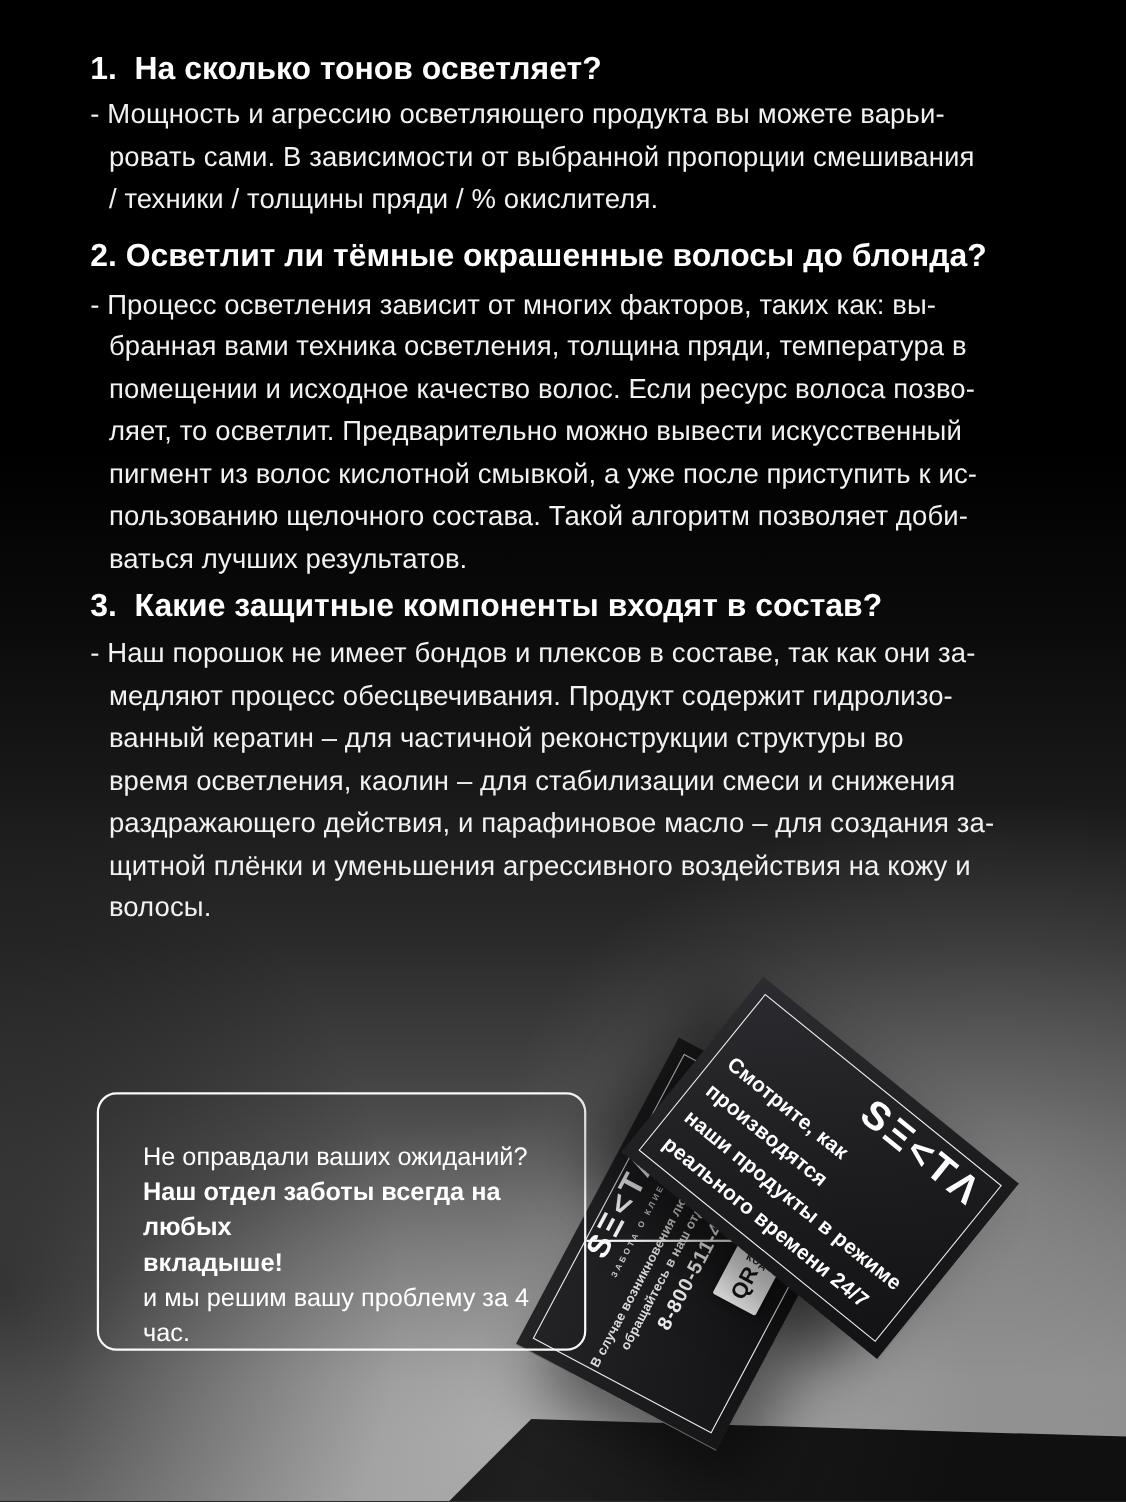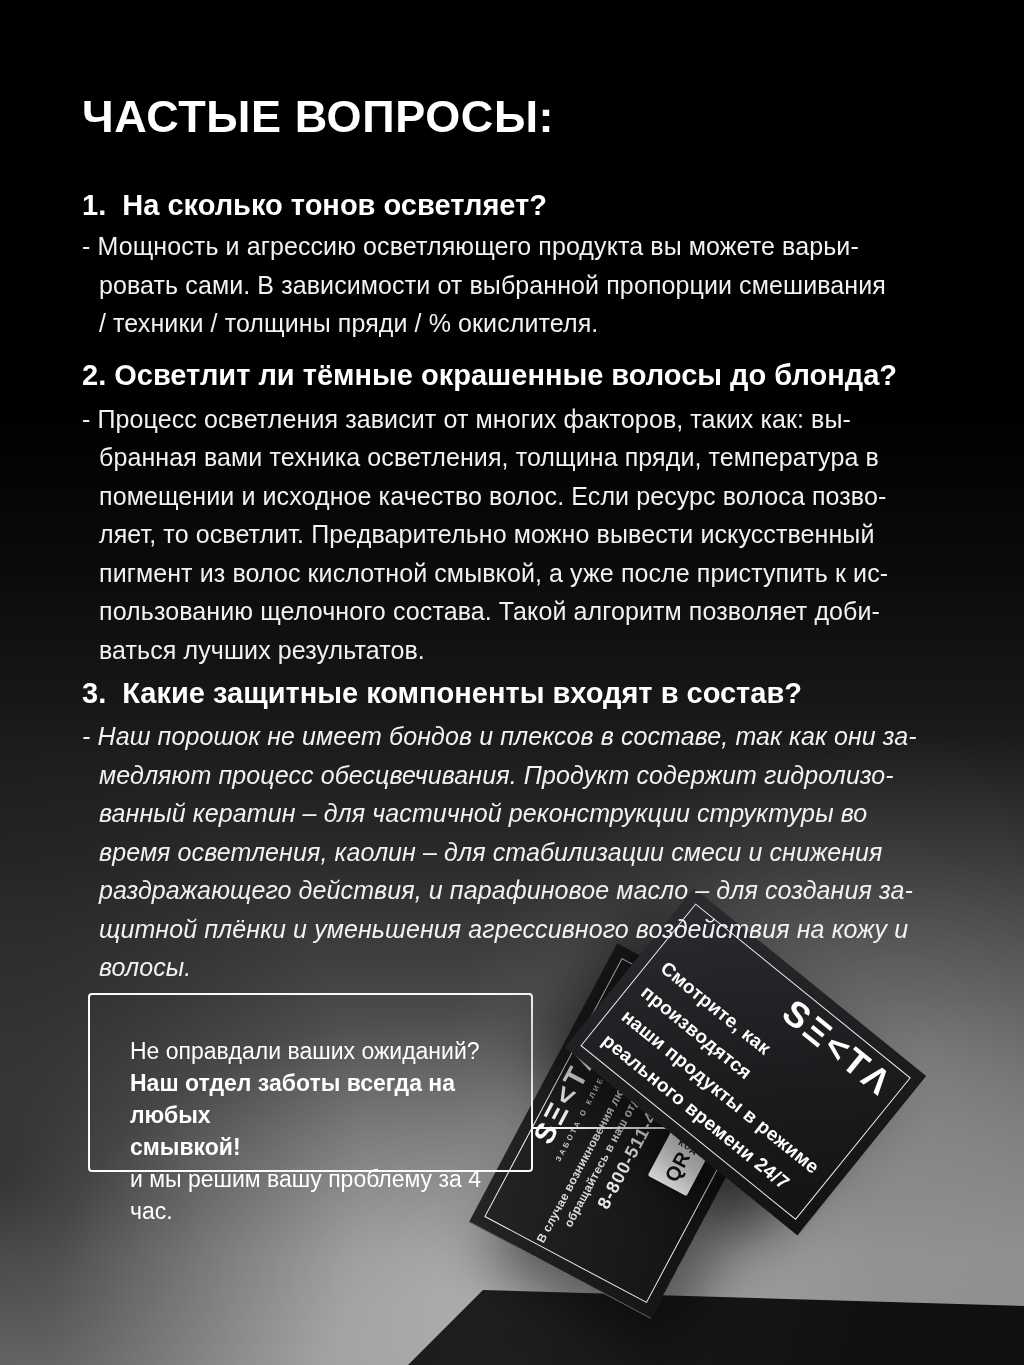--- a/index.html
+++ b/index.html
@@ -18,25 +18,25 @@
     background:linear-gradient(105deg,#090909 8%,#1f1f1f 48%,#101010 85%);
     clip-path:polygon(408px 135px,483px 60px,1024px 76px,1024px 135px);
   }
   
   .content{position:absolute;left:82px;top:0;width:866px;z-index:8;color:#f2f2f2;}
   .title{margin:92px 0 0 0;font-size:45px;line-height:50px;font-weight:700;letter-spacing:.6px;color:#fff;white-space:pre-line;}
   .q{margin:0;font-size:29px;line-height:38px;font-weight:700;color:#fff;white-space:pre-line;}
   .a{margin:0;font-size:25px;line-height:38.5px;font-weight:400;white-space:pre-line;text-indent:-17px;padding-left:17px;letter-spacing:.1px;}
   .q1{margin-top:44px;} .a1{margin-top:3px;}
   .q2{margin-top:13px;} .a2{margin-top:6px;}
-  .q3{margin-top:5px;}  .a3{margin-top:5px;font-style:italic;}
+  .q3{margin-top:5px;}  .a3{margin-top:5px;}
   
   .bubble{
-    position:absolute;left:88px;top:993px;width:445px;height:179px;z-index:3;
-    border:2.5px solid #fafafa;border-radius:4px;box-sizing:border-box;
+    position:absolute;left:88px;top:993px;width:445px;height:235px;z-index:3;
+    border:2.5px solid #fafafa;border-radius:18px;box-sizing:border-box;
     padding:40px 30px 0 40px;color:#fff;font-size:23px;line-height:32px;background:transparent;
   }
   .bubble .b{font-weight:700;}
   
   .connector{position:absolute;left:533px;top:1127px;width:152px;height:2.4px;background:#fff;z-index:4;}
   .connector .head{position:absolute;right:-7px;top:-4.5px;width:0;height:0;border-left:9px solid #fff;border-top:5.5px solid transparent;border-bottom:5.5px solid transparent;}
   
   .card{position:absolute;box-sizing:border-box;transform:translate(-50%,-50%) rotate(var(--r));box-shadow:-26px 32px 55px rgba(0,0,0,.45);}
   .card .frame{position:absolute;inset:11px;border:1.6px solid rgba(255,255,255,.92);}
   .card-front{left:746px;top:1062px;width:300px;height:205px;--r:39deg;z-index:5;
@@ -62,21 +62,20 @@
   .qr-note{margin-left:5px;margin-top:6px;color:#c3c3c3;font-size:8px;letter-spacing:.5px;writing-mode:vertical-rl;}
 </style>
 </head>
 <body>
 
 <div class="stage">
 
   <div class="wedge"></div>
 
   <div class="content">
-    <h1 class="title">ЧАСТЫЕ ВОПРОСЫ:</h1>
 
     <h2 class="q q1">1.&nbsp; На сколько тонов осветляет?</h2>
     <p class="a a1">- Мощность и агрессию осветляющего продукта вы можете варьи-
 ровать сами. В зависимости от выбранной пропорции смешивания
 / техники / толщины пряди / % окислителя.</p>
 
     <h2 class="q q2">2. Осветлит ли тёмные окрашенные волосы до блонда?</h2>
     <p class="a a2">- Процесс осветления зависит от многих факторов, таких как: вы-
 бранная вами техника осветления, толщина пряди, температура в
 помещении и исходное качество волос. Если ресурс волоса позво-
@@ -109,21 +108,21 @@
         <span class="qr-label">QR</span>
         <span class="qr-sub">КОД</span>
       </div>
       <span class="qr-note">hair/sekta</span>
     </div>
   </div>
 
   <div class="bubble">
     <div>Не оправдали ваших ожиданий?</div>
     <div class="b">Наш отдел заботы всегда на любых</div>
-    <div class="b">смывкой!</div>
+    <div class="b">вкладыше!</div>
     <div>и мы решим вашу проблему за 4 час.</div>
   </div>
 
   <div class="connector">
     <div class="head"></div>
   </div>
 
   <div class="card card-front">
     <div class="frame"></div>
     <div class="logo front-logo">SΞ&lt;TΛ</div>

